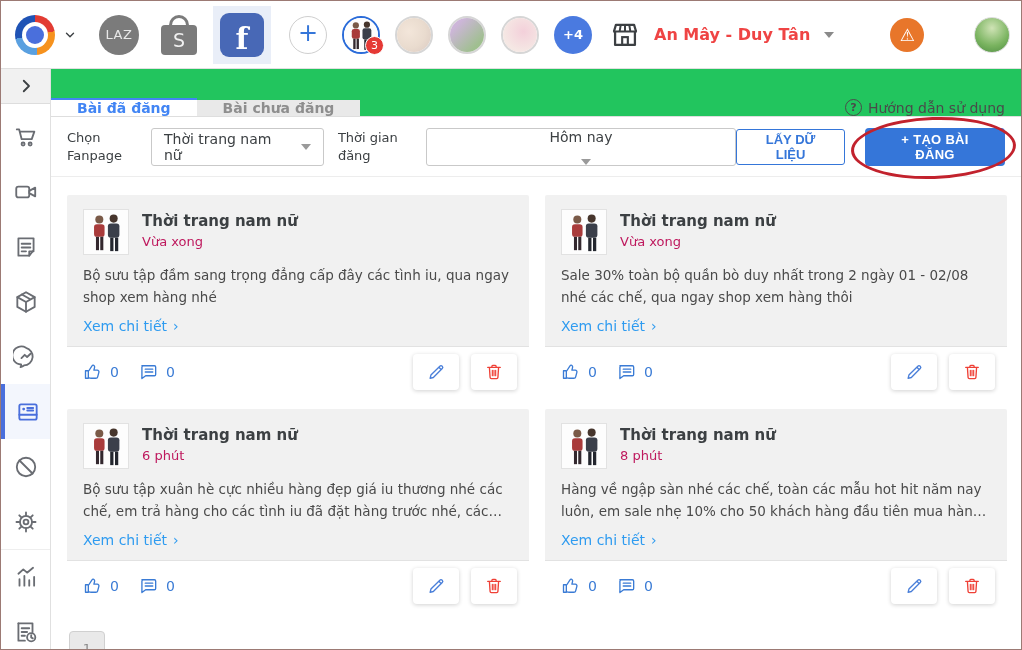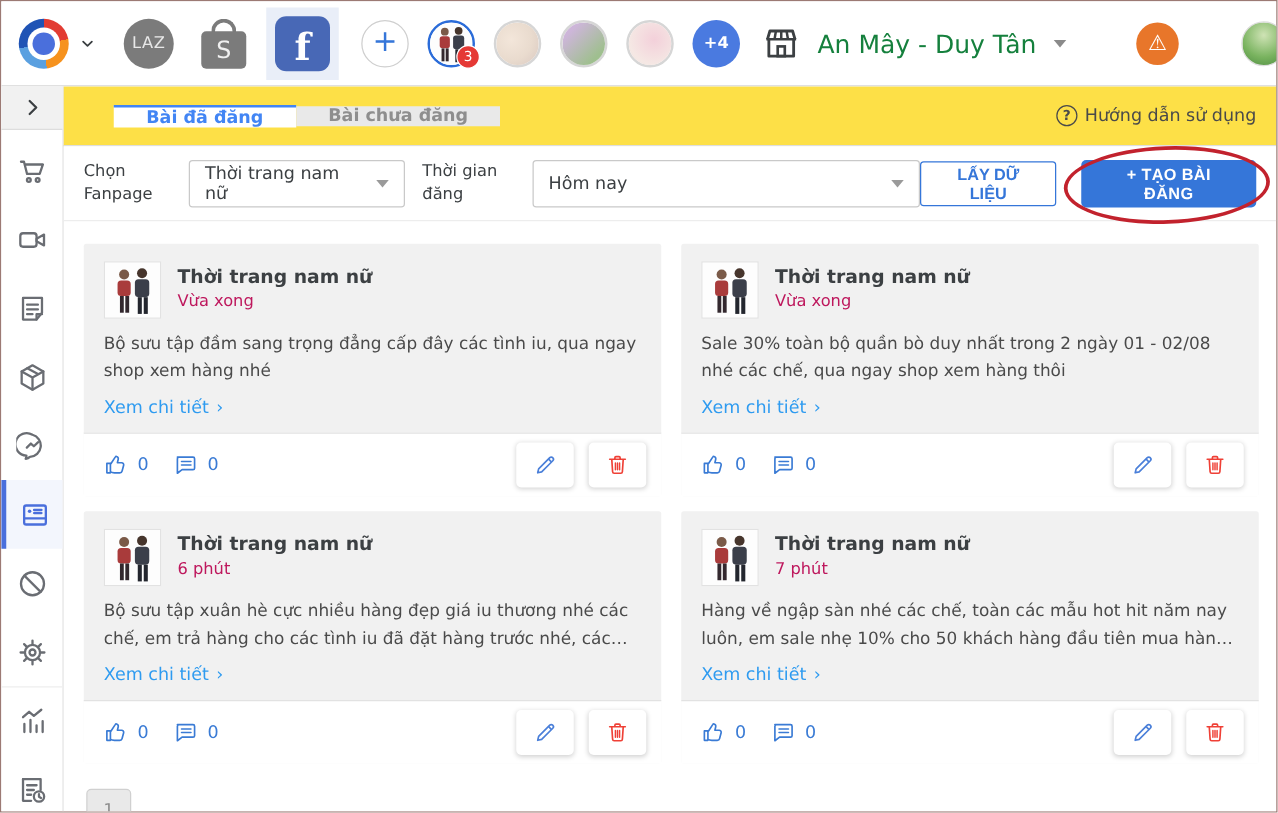--- a/index.html
+++ b/index.html
@@ -44,21 +44,21 @@
   .badge { position:absolute; right:-6px; bottom:-3px; min-width:19px; height:19px;
      background:#e53935; border-radius:50%; color:#fff; font-size:11px;
      display:flex; align-items:center; justify-content:center; border:1px solid #fff; }
   .av-grad1 { width:100%; height:100%; background:radial-gradient(circle at 35% 40%,#f3e6da,#e9dbce 55%,#d9c8c0); }
   .av-grad2 { width:100%; height:100%; background:linear-gradient(135deg,#cdb6d9,#b championship 0,#9fbf8f); background:linear-gradient(135deg,#cdb6d9 20%,#9fbf8f 80%); }
   .av-grad3 { width:100%; height:100%; background:radial-gradient(circle at 60% 40%,#f3d0da,#f5e8e4 70%,#e8d8d4); }
   .more-pages { width:38px; height:38px; border-radius:50%; background:#4a7ae0; color:#fff;
      font-size:13px; font-weight:bold; display:flex; align-items:center; justify-content:center;
      margin-left:15px; flex:0 0 auto; }
   .store-ic { margin-left:16px; flex:0 0 auto; }
-  .shop-name { margin-left:12px; font-size:20px; color:#15803d; white-space:nowrap; }
+  .shop-name { margin-left:12px; font-size:16px; color:#ef4444; white-space:nowrap;font-weight:bold; }
   .tri-down { width:0; height:0; border-left:5px solid transparent; border-right:5px solid transparent;
      border-top:6px solid #8a8a8a; margin-left:14px; flex:0 0 auto; }
   .warn-circle { width:34px; height:34px; border-radius:50%; background:#e8762a; color:#fff;
      display:flex; align-items:center; justify-content:center; font-size:17px; margin-left:56px; flex:0 0 auto; }
   .admin-av { width:36px; height:36px; border-radius:50%; margin-left:50px;
      background:radial-gradient(circle at 50% 30%,#cfe3b5,#79b35f 60%,#4f8d42); border:1px solid #ddd; flex:0 0 auto; }
   .admin-label { margin-left:13px; font-size:15px; font-weight:bold; color:#3c4043; }
 
   
   .app { display:flex; height:590px; }
@@ -70,40 +70,40 @@
   .sb-items { padding-top:5px; display:flex; flex-direction:column; }
   .sb-item { height:55px; display:flex; align-items:center; justify-content:center; }
   .sb-item.active { background:#f3f6fd; border-left:4px solid #4a6fdc; }
   .sb-item.sep { border-top:1px solid #eee; }
   .sicon { stroke:#6a6d73; fill:none; stroke-width:1.7; stroke-linecap:round; stroke-linejoin:round; }
   .sicon-blue { stroke:#4a6fdc; fill:none; stroke-width:1.7; stroke-linecap:round; stroke-linejoin:round; }
 
   .main { flex:1; display:flex; flex-direction:column; min-width:0; }
 
   
-  .tabbar { height:48px; background:#fde047; border-bottom:1px solid #dedede; display:flex; align-items:center;padding-left:40px; }
+  .tabbar { height:48px; background:#22c55e; border-bottom:1px solid #dedede; display:flex; align-items:flex-end; }
   .tab { padding:0 26px; display:flex; align-items:center; font-size:14px; font-weight:bold; }
   .tab.active { background:#fff; color:#4285f4; border-top:2px solid #4285f4; }
   .tab.inactive { background:#e9e9e9; color:#8e8e8e; }
   .help-link { margin-left:auto; display:flex; align-items:center; gap:6px; padding-right:16px;
      color:#4a4a4a; font-size:14px; }
   .q-circle { width:17px; height:17px; border:1.5px solid #4a4a4a; border-radius:50%;
      display:flex; align-items:center; justify-content:center; font-size:11px; font-weight:bold; }
 
   
   .filterbar { height:60px; background:#fff; border-bottom:1px solid #ededed;
      display:flex; align-items:center; padding:0 16px; position:relative; }
   .f-label { font-size:13px; color:#3c4043; line-height:1.35; width:72px; flex:0 0 auto; }
   .f-label.second { width:76px; margin-left:14px; }
   .select { height:38px; border:1px solid #c9c9c9; border-radius:3px; background:#fff;
      display:flex; align-items:center; justify-content:space-between; padding:0 12px;
      font-size:14px; color:#3c4043; }
   .select .tri-down { margin-left:10px; border-top-color:#9a9a9a; }
   .sel-fanpage { width:180px; margin-left:12px; }
-  .sel-time { width:324px; margin-left:12px; }
+  .sel-time { width:324px; margin-left:12px;flex-direction:column; }
   .btn-outline { height:36px; margin-left:auto; padding:0 14px; border:1px solid #3576d9;
      border-radius:3px; background:#fff; color:#3576d9; font-weight:bold; font-size:13px;
      display:flex; align-items:center; }
   .create-wrap { position:relative; margin-left:20px; }
   .btn-primary { height:38px; padding:0 18px; background:#3576d9; border:none; border-radius:4px;
      color:#fff; font-weight:bold; font-size:13px; display:flex; align-items:center; letter-spacing:.3px; }
   .red-ellipse { position:absolute; left:-14px; right:-11px; top:-11px; bottom:-13px;
      border:3px solid #c2222d; border-radius:50%; transform:rotate(-2deg); pointer-events:none; }
 
   
@@ -477,21 +477,21 @@
         </div>
 
         <div class="card">
           <div class="card-main">
             <div class="card-head">
               <div class="card-avatar"><svg width="44" height="44" viewBox="0 0 46 46">
                     <use href="#sym-fashion"></use>
                   </svg></div>
               <div>
                 <div class="card-title">Thời trang nam nữ</div>
-                <div class="card-time">7 phút</div>
+                <div class="card-time">8 phút</div>
               </div>
             </div>
             <div class="card-text">Hàng về ngập sàn nhé các chế, toàn các mẫu hot hit năm nay luôn, em sale nhẹ 10% cho 50 khách hàng đầu tiên mua hàng kể từ bài viết này nhá, nhanh</div>
             <div class="card-link">
               <span>Xem chi tiết</span>
               <span>›</span>
             </div>
           </div>
           <div class="card-actions">
             <div class="stat">

